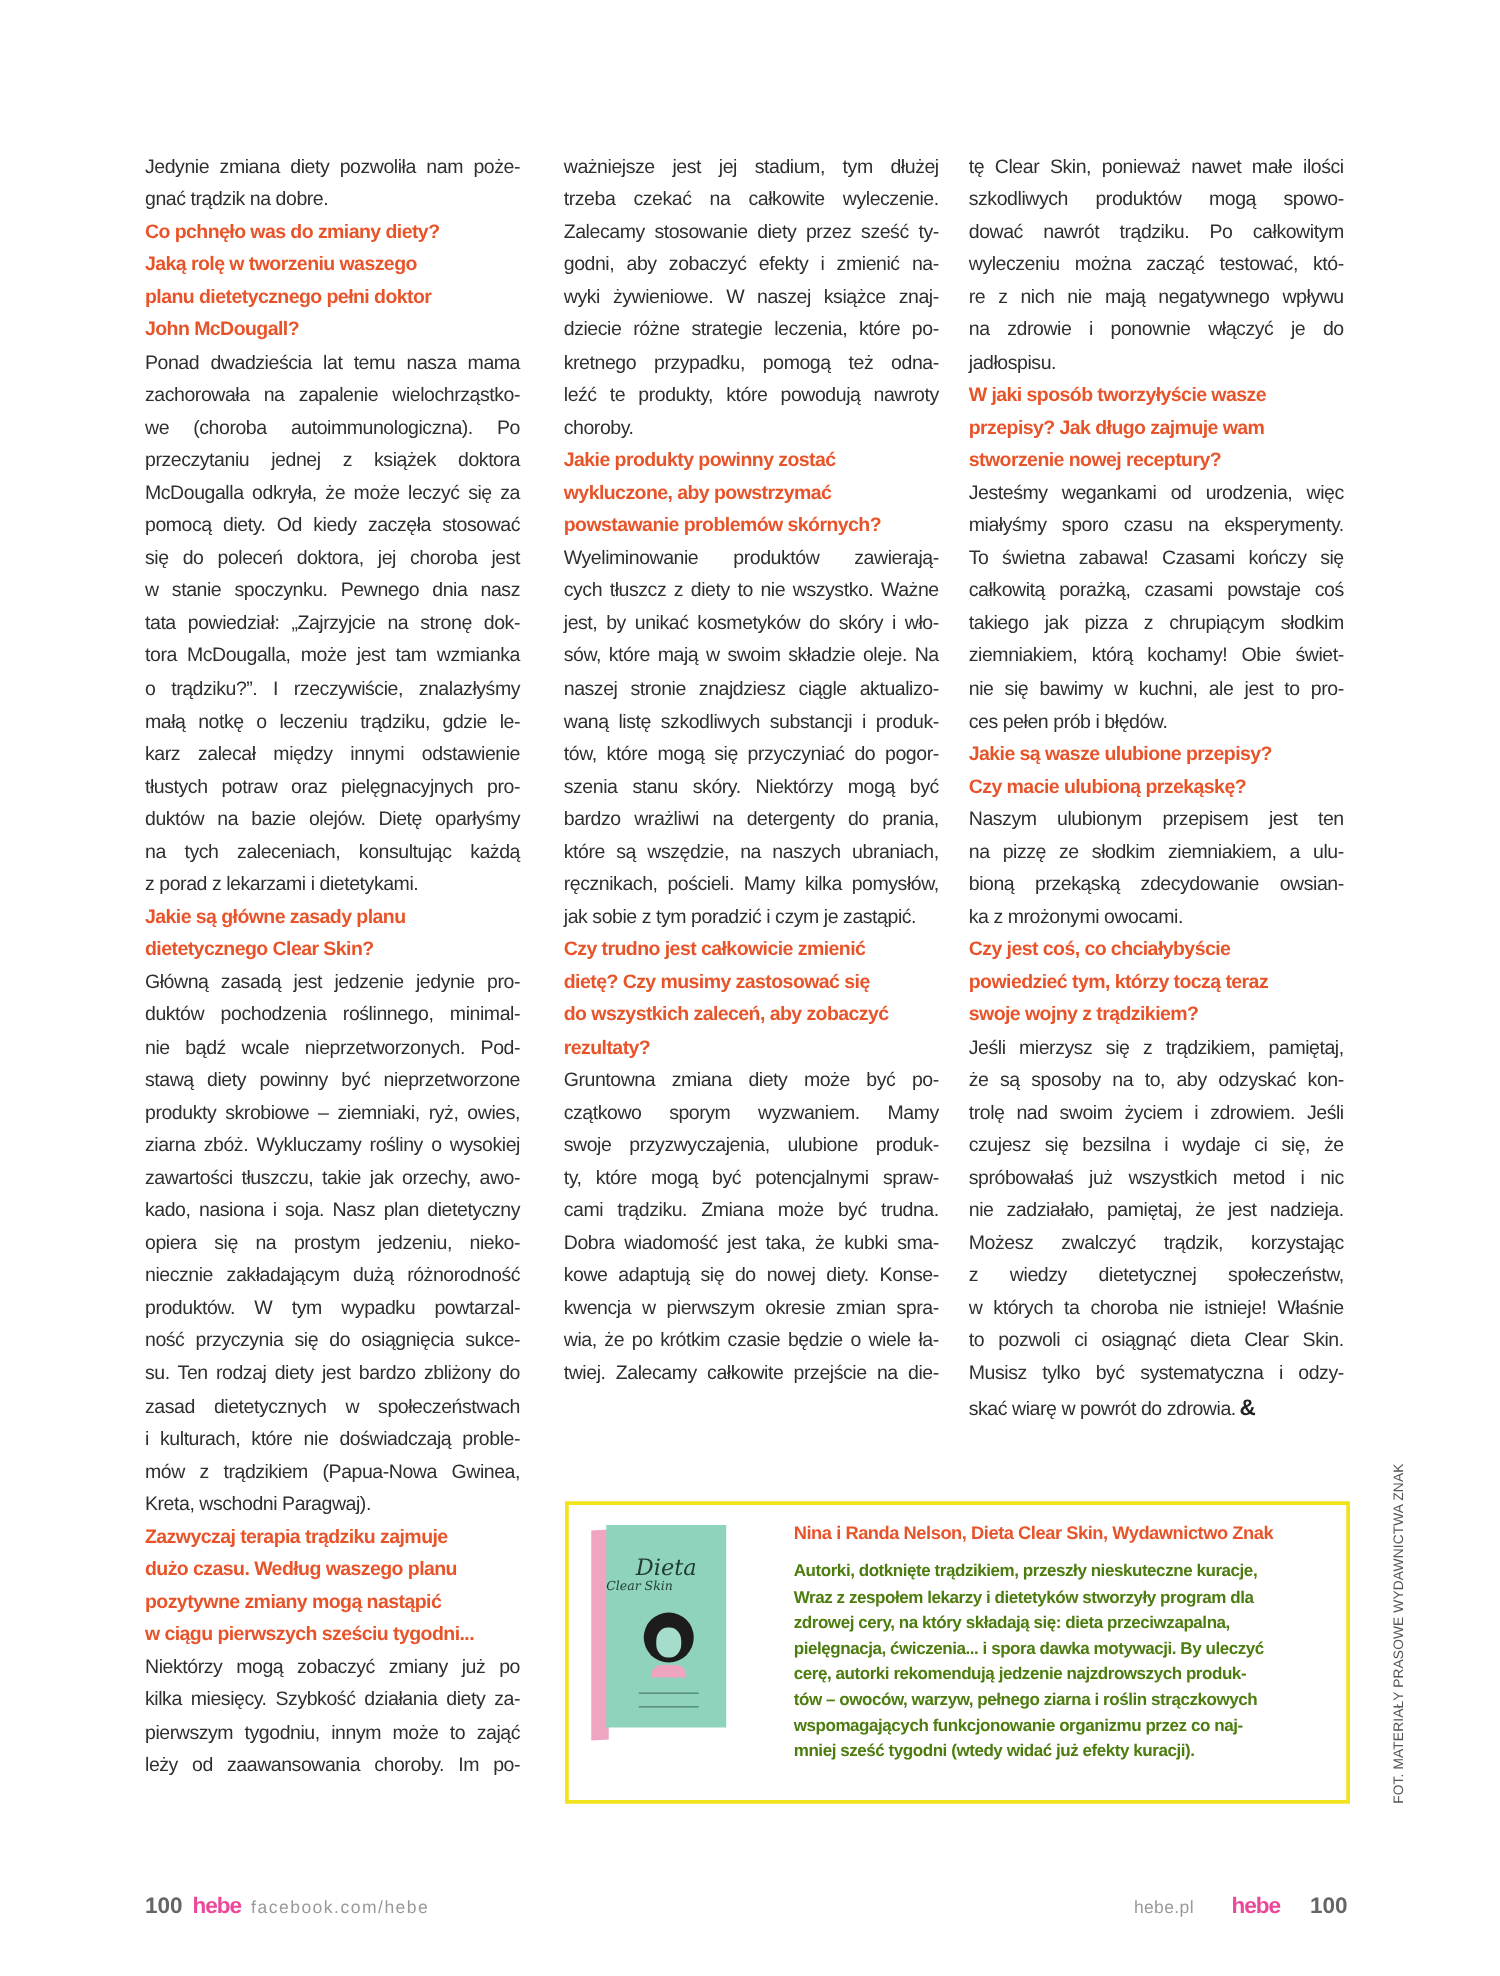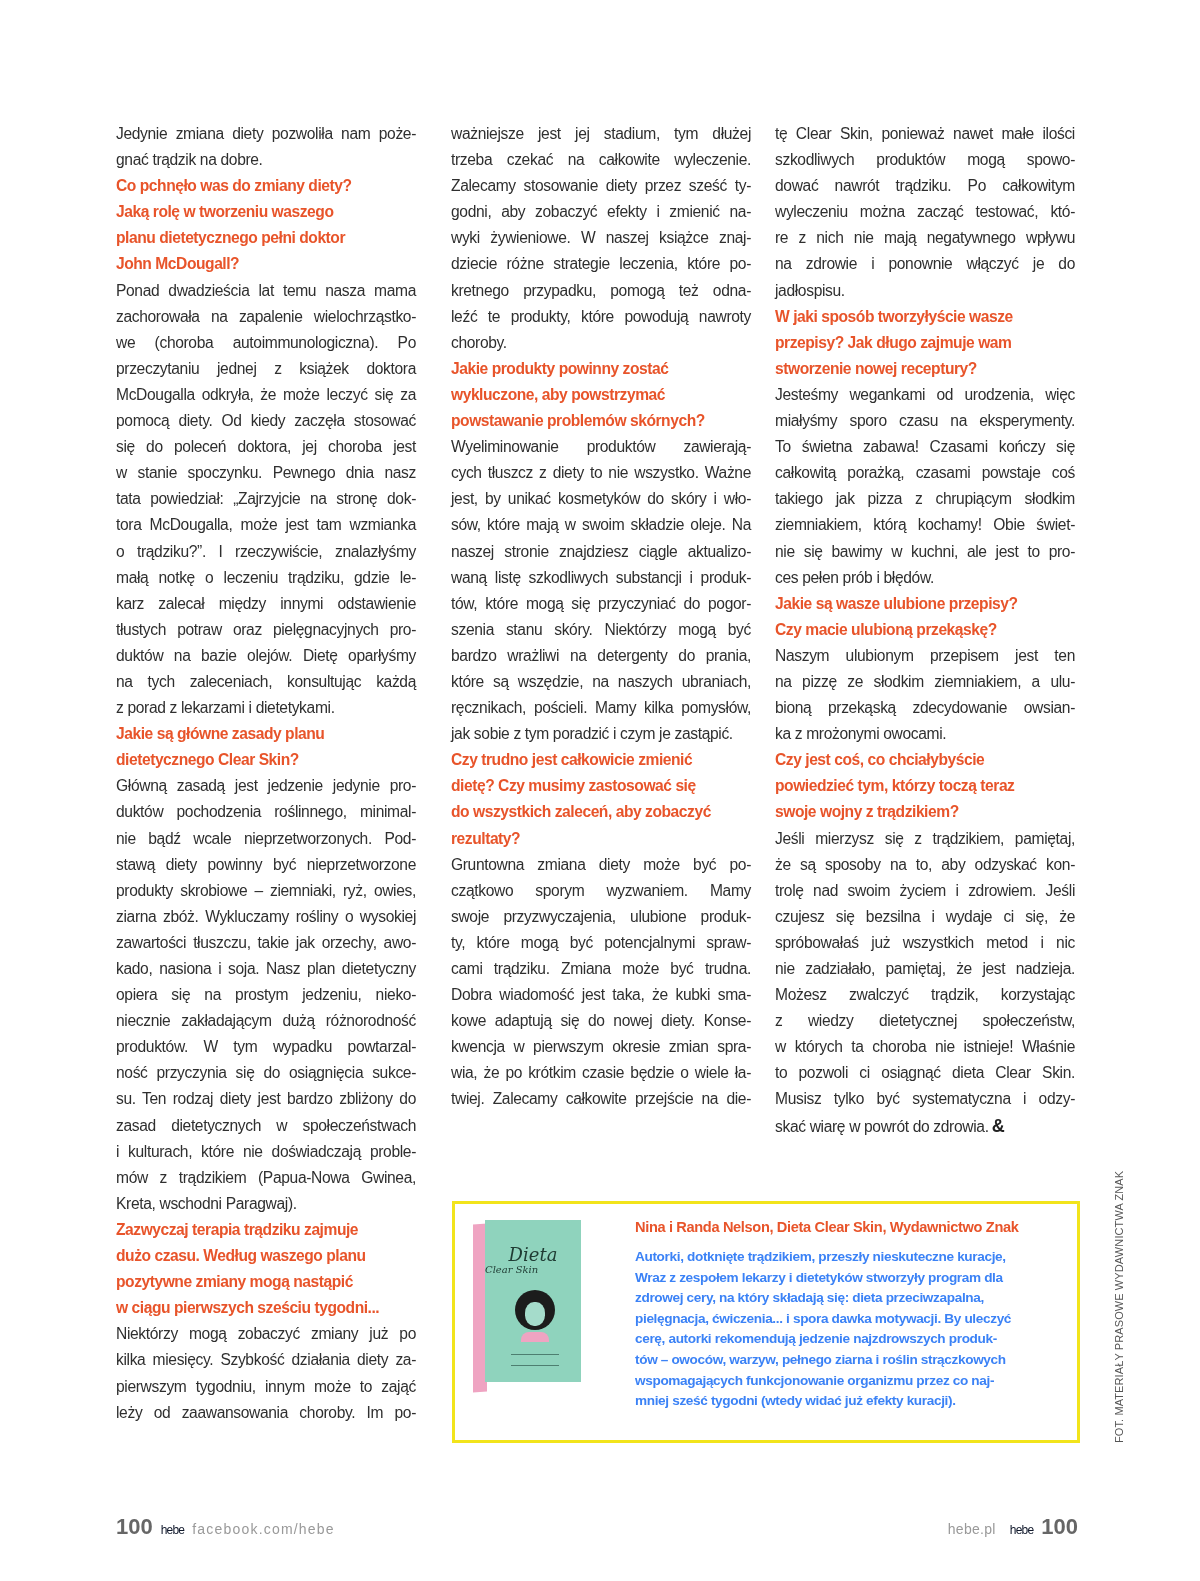--- a/index.html
+++ b/index.html
@@ -21,30 +21,30 @@
   .book .spine { position: absolute; left: 0; top: 4px; width: 14px; height: 168px; background: #efa4c2; transform: skewY(-4deg); }
   .book .cover { position: absolute; left: 12px; top: 0; width: 96px; height: 162px; background: #8fd3bd; }
   .book .t1 { position: absolute; left: 0; width: 96px; top: 24px; text-align: center; font-family: "DejaVu Serif", serif; font-style: italic; font-size: 18px; color: #1f3b33; }
   .book .t2 { position: absolute; left: 0; width: 96px; top: 44px; font-family: "DejaVu Serif", serif; font-style: italic; font-size: 10px; color: #1f3b33; }
   .book .hair { position: absolute; left: 30px; top: 70px; width: 40px; height: 40px; border-radius: 50%; background: #1c1c1c; }
   .book .face { position: absolute; left: 40px; top: 82px; width: 20px; height: 24px; border-radius: 45%; background: #a5dccb; }
   .book .shirt { position: absolute; left: 36px; top: 112px; width: 28px; height: 10px; border-radius: 8px 8px 0 0; background: #efa4c2; }
   .book .tag { position: absolute; left: 26px; top: 134px; width: 48px; height: 10px; border-top: 1px solid #4d7e70; border-bottom: 1px solid #4d7e70; }
   .box .title { position: absolute; left: 180px; top: 15px; color: #e8542a; font-weight: bold; font-size: 14.6px; letter-spacing: -0.35px; white-space: nowrap; }
   .box .desc { position: absolute; left: 180px; top: 43px; width: 420px; }
-  .box .desc .bl { display: block; font-size: 13.6px; line-height: 20.6px; height: 20.6px; font-weight: bold; color: #3b82f6;
+  .box .desc .bl { display: block; font-size: 13.6px; line-height: 20.6px; height: 20.6px; font-weight: bold; color: #4d7c0f;
                    white-space: nowrap; letter-spacing: -0.35px; }
 
   .credit { position: absolute; left: 1113px; top: 1443px; transform-origin: 0 0; transform: rotate(-90deg);
             font-size: 11px; color: #555; white-space: nowrap; letter-spacing: 0.1px; }
 
   .footer-left { position: absolute; left: 116px; top: 1514px; display: flex; align-items: baseline; gap: 8px; }
-  .footer-right { position: absolute; right: 122px; top: 1514px; display: flex; align-items: baseline; gap: 8px; }
-  .pnum { font-size: 22px; font-weight: bold; color: #666; }
-  .brand { font-size: 12px; font-weight: normal; color: #0f172a; letter-spacing: -0.8px; }
+  .footer-right { position: absolute; right: 122px; top: 1514px; display: flex; align-items: baseline; gap: 24px; }
+  .pnum { font-size: 18px; font-weight: bold; color: #666; }
+  .brand { font-size: 18px; font-weight: bold; color: #ec4899; letter-spacing: -0.8px; }
   .site { font-size: 14px; color: #999; letter-spacing: 1.2px; }
   .site2 { font-size: 14px; color: #999; letter-spacing: 0.3px; margin-right: 6px; }
 </style>
 </head>
 <body>
 
 <div class="col col1">
     <span class="ln">Jedynie zmiana diety pozwoliła nam poże-</span>
     <span class="ln last">gnać trądzik na dobre.</span>
     <span class="ln q">Co pchnęło was do zmiany diety?</span>

